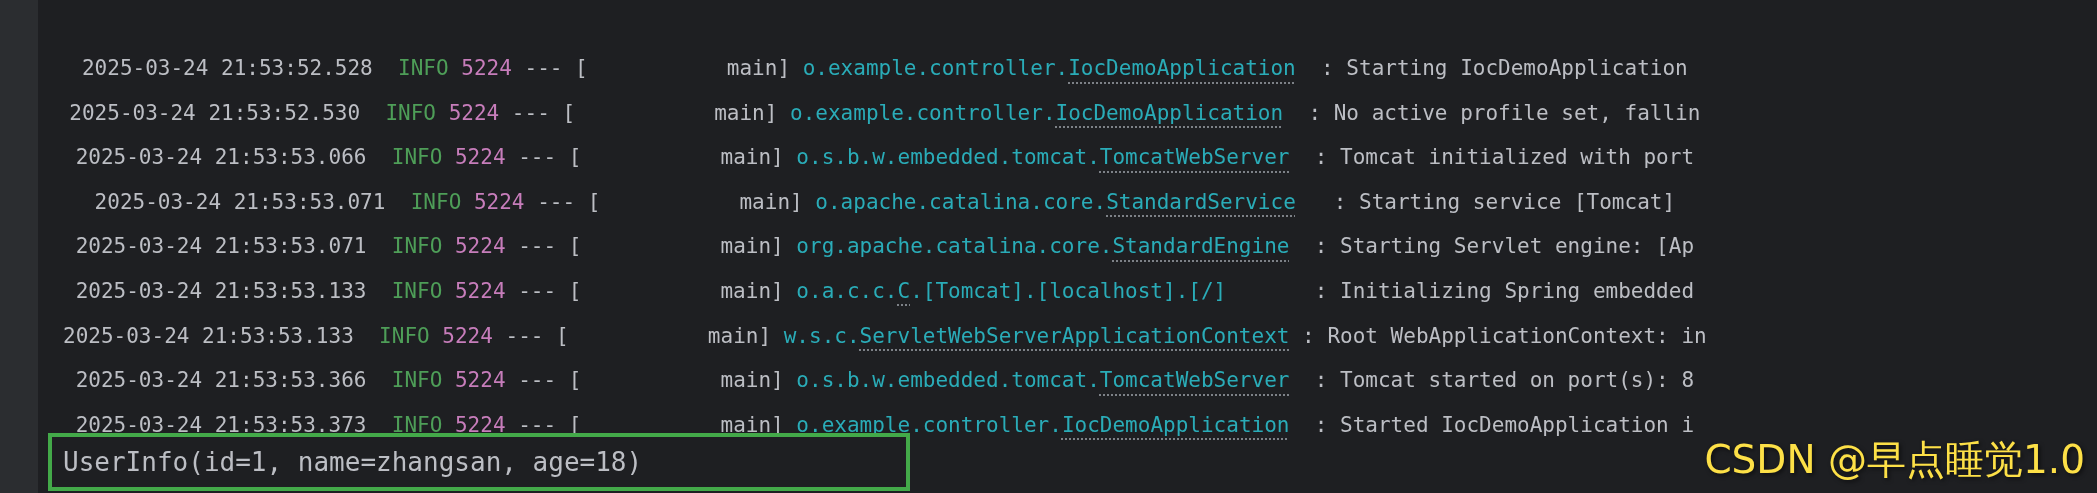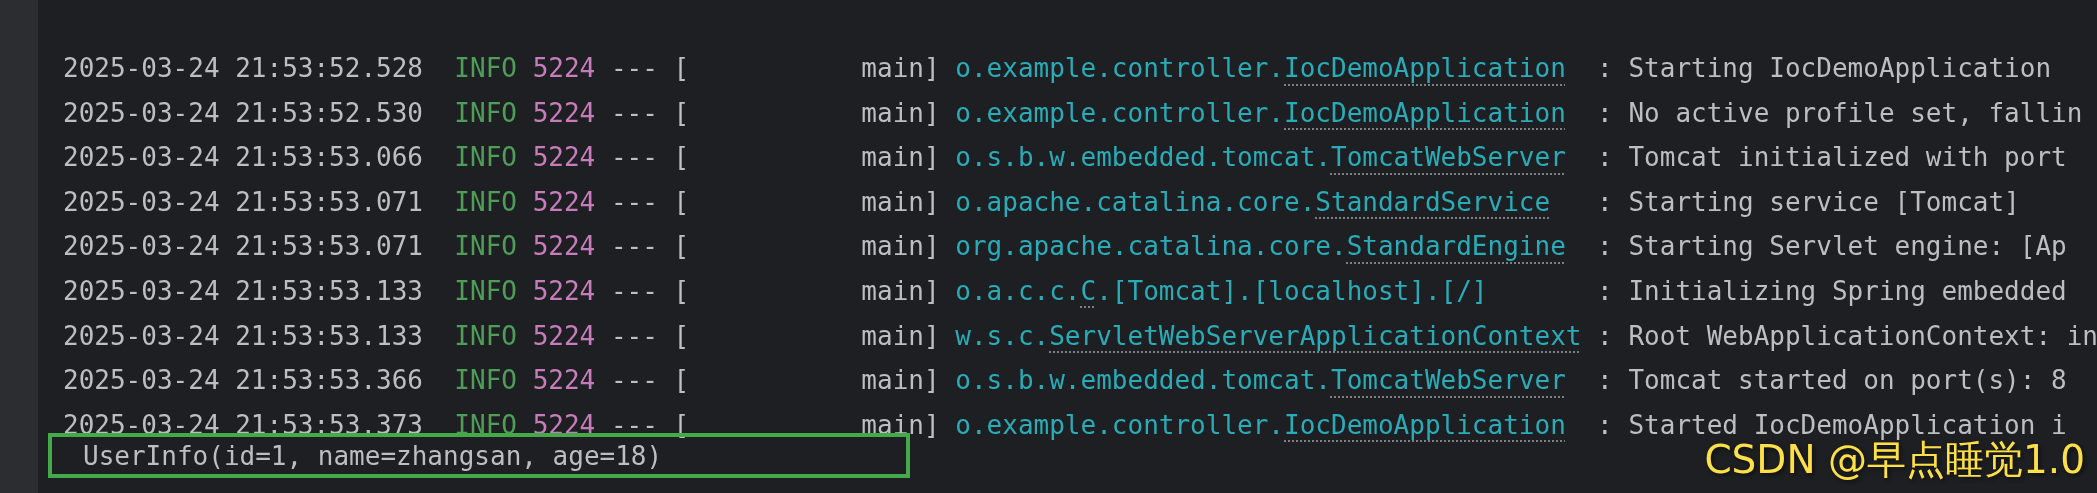--- a/index.html
+++ b/index.html
@@ -9,38 +9,39 @@
     overflow:hidden;
     position:relative;
     font-family:"DejaVu Sans Mono","Liberation Mono",monospace;
   }
   .gutter{
     position:absolute;left:0;top:0;width:38px;height:493px;
     background:#2b2d30;
   }
   .console{
     position:absolute;left:63px;top:46px;
-    font-size:26px;line-height:44.6px;
+    font-size:21px;line-height:44.6px;
     white-space:pre;
+    text-align:center;
   }
   .line{white-space:pre;}
   .fg{color:#bcbec4;}
   .green{color:#4e9e58;}
   .purple{color:#c77dbb;}
   .teal{color:#2aacb8;}
   .underlined{
     text-decoration:underline dotted 2px #7d8187;
     text-underline-offset:7px;
     cursor:pointer;
   }
   .hlbox{
-    position:absolute;left:48px;top:433px;width:862px;height:45px;
+    position:absolute;left:48px;top:433px;width:862px;height:58px;
     border:4px solid #43a949;
     box-sizing:border-box;
-    display:flex;align-items:center;padding-left:20px;
+    display:flex;align-items:center;
   }
   .hlbox .hltext{
     padding-left:11px;
     font-size:26px;color:#bcbec4;white-space:pre;
   }
   .watermark{
     position:absolute;right:12px;top:433px;
     font-family:"DejaVu Sans","Liberation Sans",sans-serif;
     font-size:39px;color:#fde047;
     text-shadow:2px 2px 4px rgba(0,0,0,0.55);

